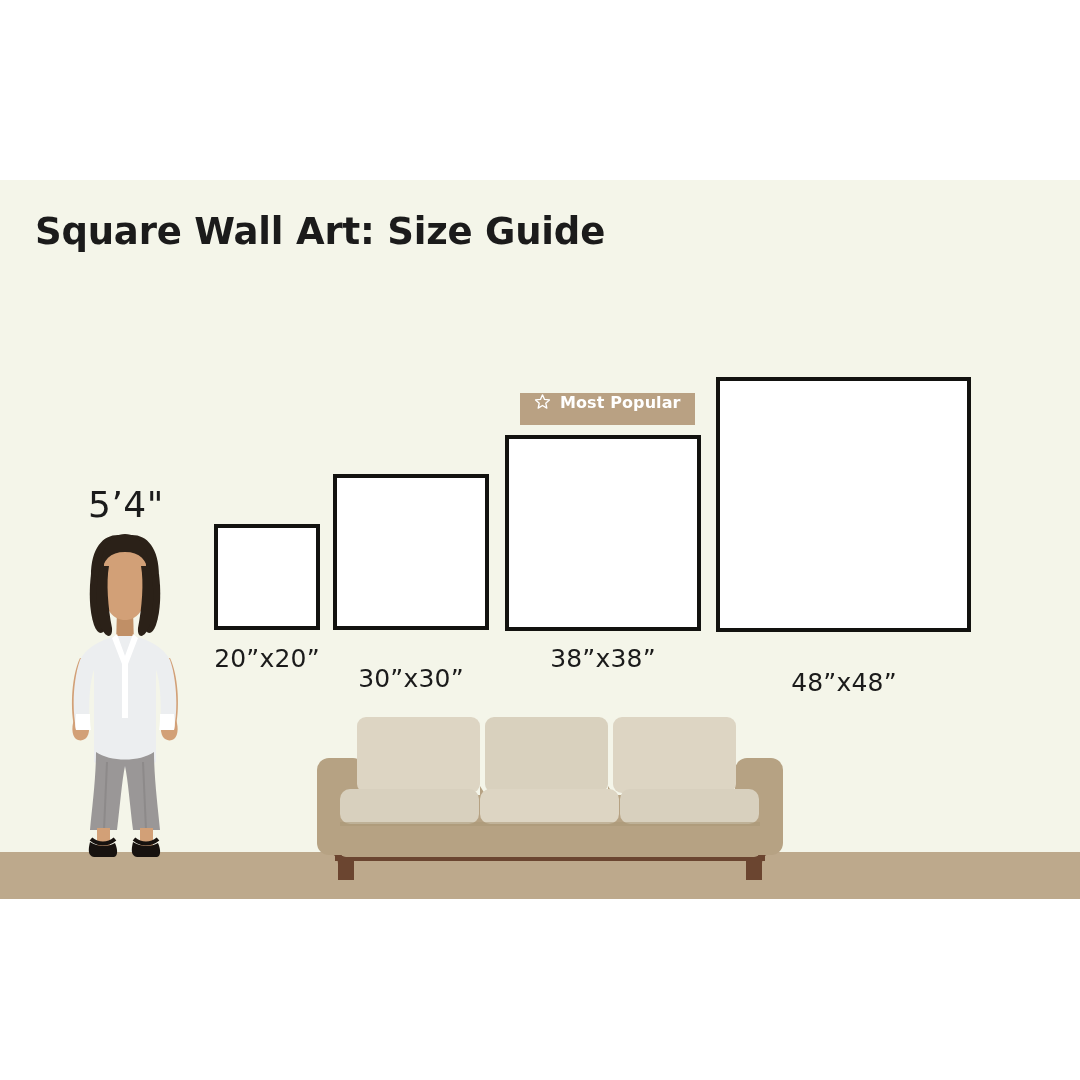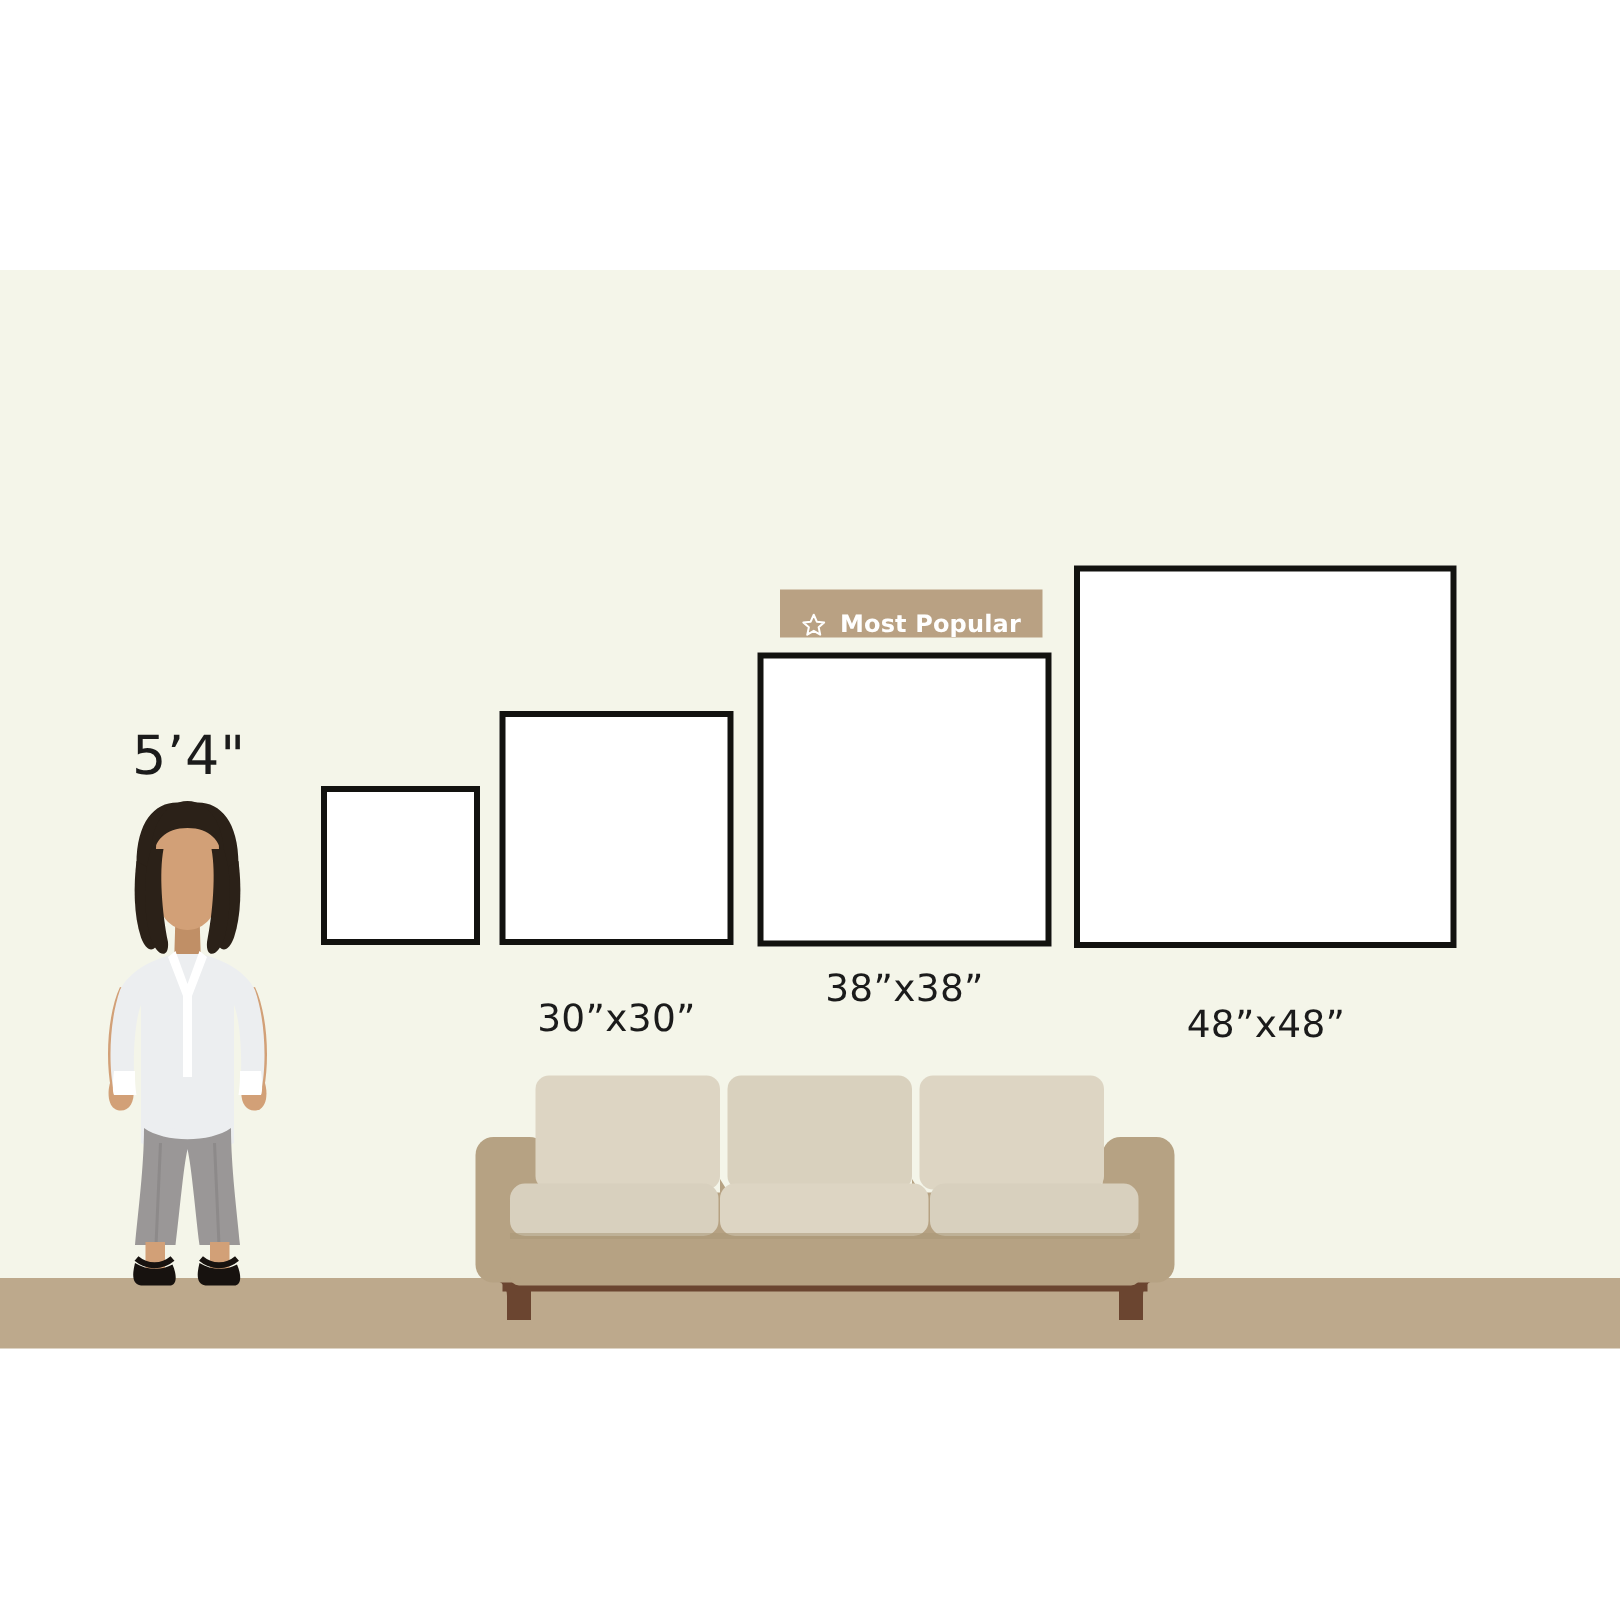--- a/index.html
+++ b/index.html
@@ -51,21 +51,21 @@
     font-weight:400;
     color:#1b1b1b;
     text-align:center;
     white-space:nowrap;
     letter-spacing:0.2px;
   }
   
   .badge{
     position:absolute;
     display:flex;
-    align-items:flex-end;
+    align-items:flex-start;
     gap:9px;
     background:#b9a183;
     padding:0 14px;
     height:32px;
     box-sizing:border-box;
   }
   .badge-text{
     color:#ffffff;
     font-size:16px;
     font-weight:700;
@@ -96,22 +96,24 @@
   }
 </style>
 </head>
 <body>
 
 <div id="stage">
 
   <div class="wall"></div>
   <div class="floor"></div>
 
+  <div class="title">Square Wall Art: Size Guide</div>
 
   <div class="frame" style="left:214px;top:524px;width:106px;height:106px;"></div>
+  <div class="size-label" style="left:160px;top:644px;width:214px;">20”x20”</div>
 
   <div class="frame" style="left:333px;top:474px;width:156px;height:156px;"></div>
   <div class="size-label" style="left:304px;top:664px;width:214px;">30”x30”</div>
 
   <div class="frame" style="left:505px;top:435px;width:196px;height:196px;"></div>
   <div class="size-label" style="left:496px;top:644px;width:214px;">38”x38”</div>
 
   <div class="frame" style="left:716px;top:377px;width:255px;height:255px;"></div>
   <div class="size-label" style="left:737px;top:644px;width:214px;margin-top:24px;">48”x48”</div>
 

